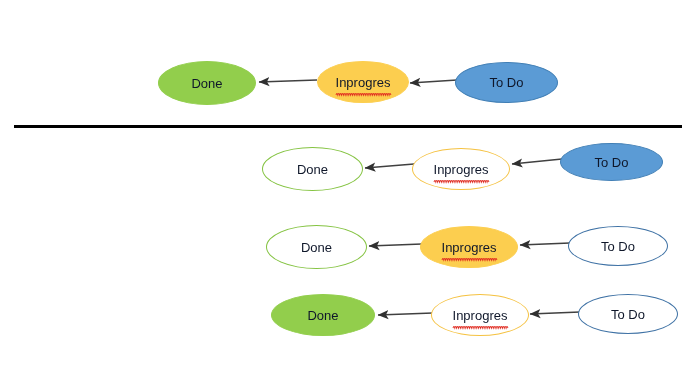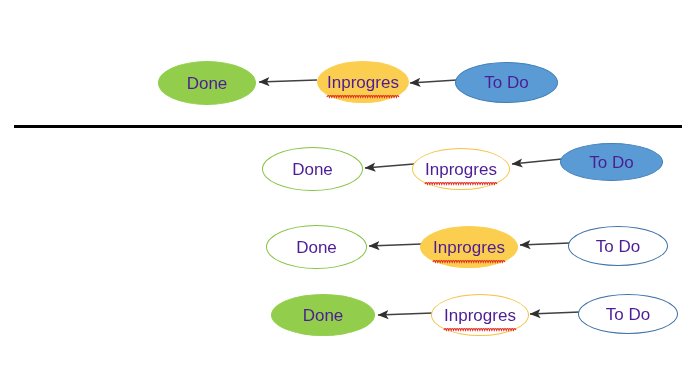--- a/index.html
+++ b/index.html
@@ -35,22 +35,22 @@
   
   .node {
     position: absolute;
     box-sizing: border-box;
     border-radius: 50%;
     display: flex;
     align-items: center;
     justify-content: center;
   }
   .node-label {
-    font-size: 17px;
-    color: #4c1d95;
+    font-size: 13px;
+    color: #0f172a;
     line-height: 1;
     white-space: nowrap;
     position: relative;
     display: inline-block;
   }
   .squiggle {
     position: absolute;
     left: 0;
     bottom: -7px;
     width: 100%;

